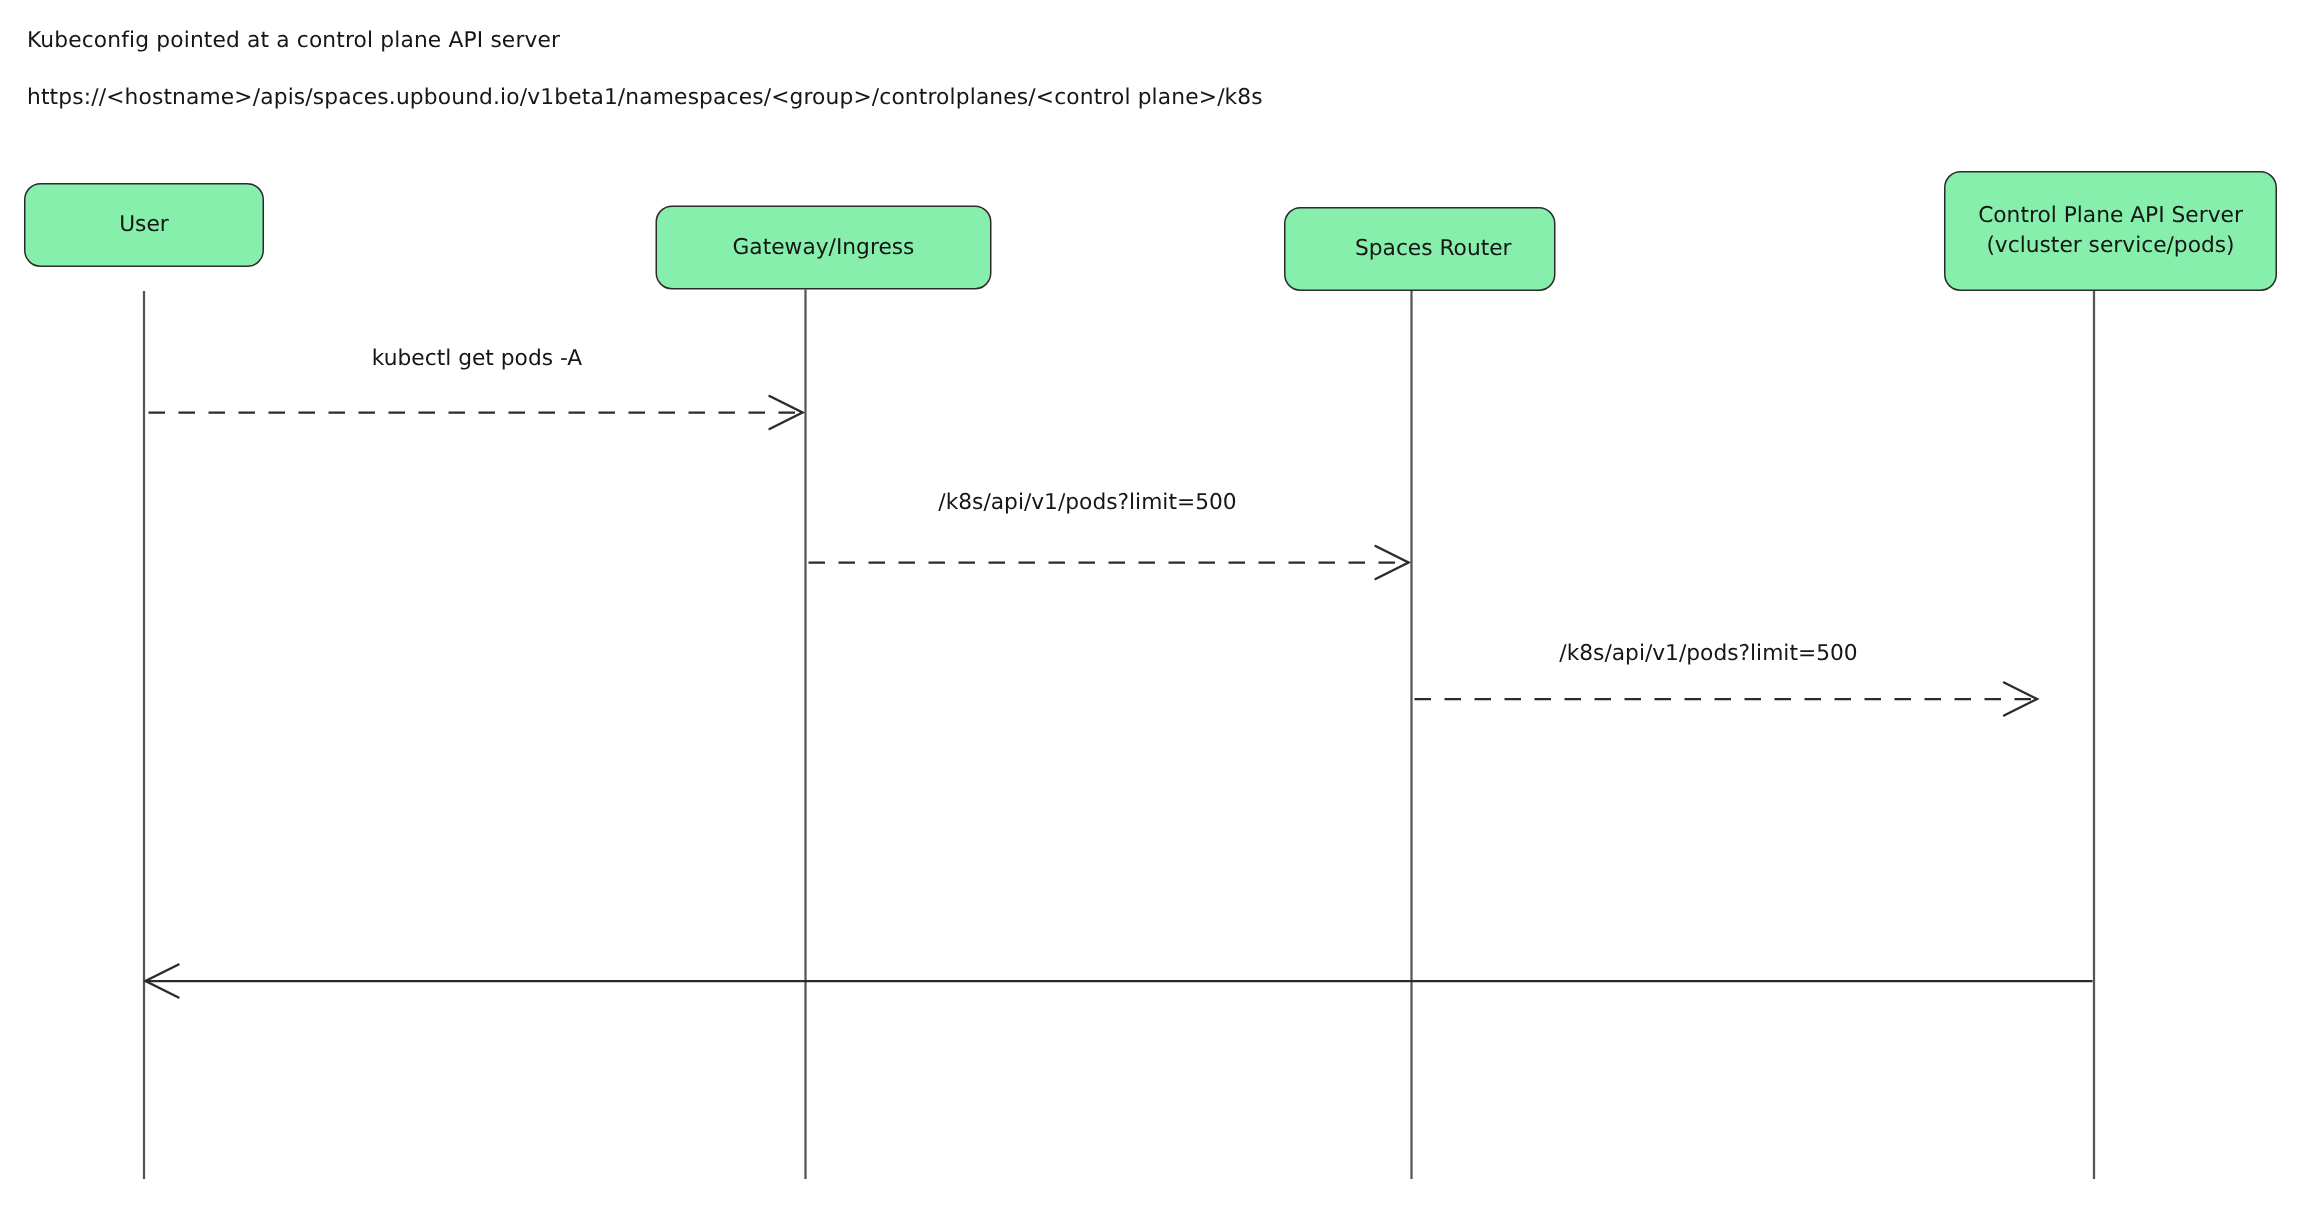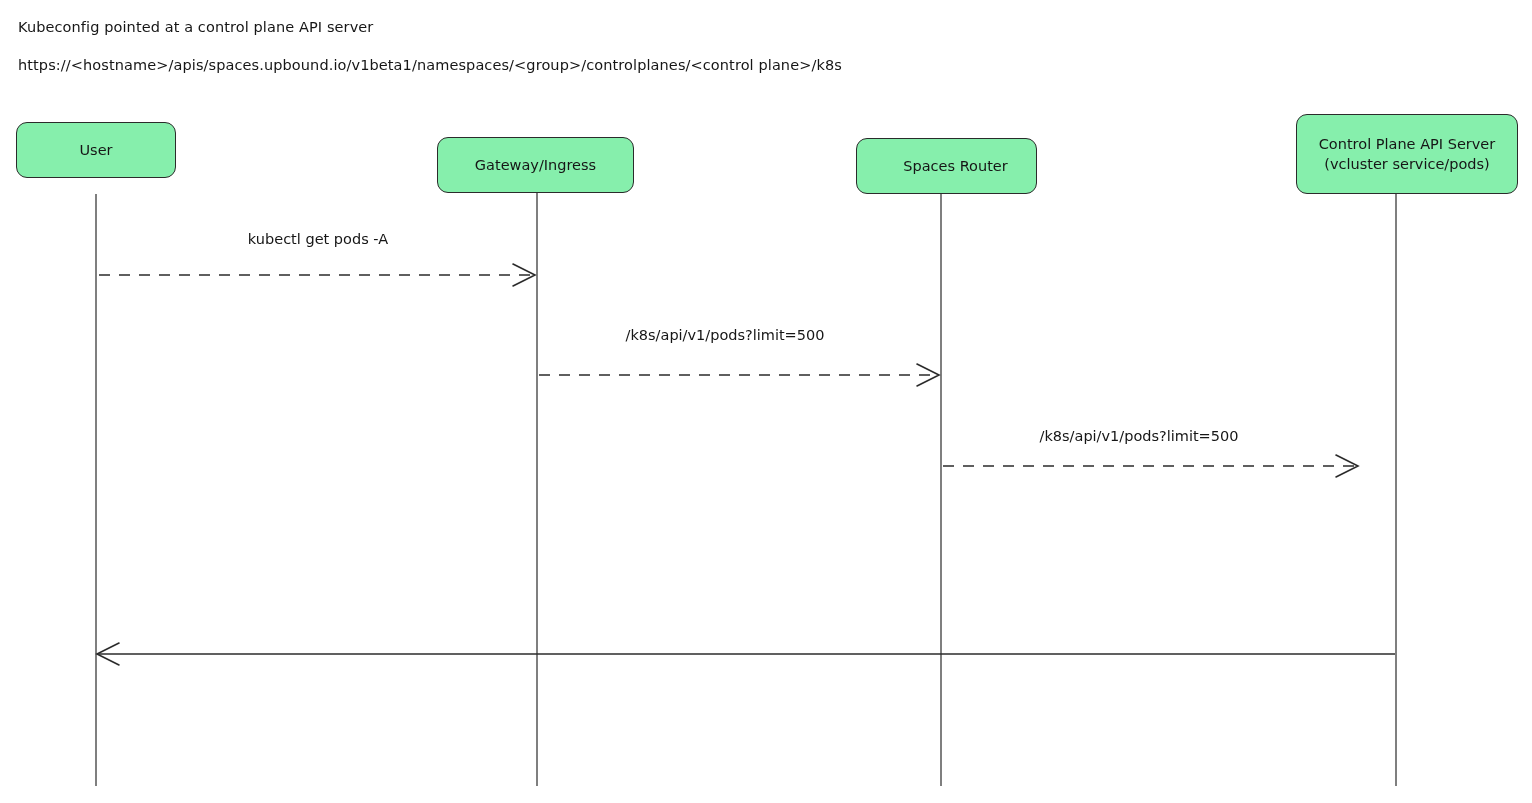--- a/index.html
+++ b/index.html
@@ -85,21 +85,21 @@
 
 <div id="hdr-line-1" class="hdr">Kubeconfig pointed at a control plane API server</div>
 <div id="hdr-line-2" class="hdr">https://&lt;hostname&gt;/apis/spaces.upbound.io/v1beta1/namespaces/&lt;group&gt;/controlplanes/&lt;control plane&gt;/k8s</div>
 
 <div id="participants-layer">
     <div class="participant" style="left: 16px; top: 122px; width: 160px; height: 56px; border-color: rgb(43, 43, 43);">
       <div>
         <span>User</span>
       </div>
     </div>
-    <div class="participant" style="left: 437px; top: 137px; width: 197px; height: 56px; border-color: rgb(43, 43, 43);">
+    <div class="participant" style="left: 437px; top: 137px; width: 224px; height: 56px; border-color: rgb(43, 43, 43);">
       <div>
         <span>Gateway/Ingress</span>
       </div>
     </div>
     <div class="participant" style="left: 856px; top: 138px; width: 181px; height: 56px; border-color: rgb(43, 43, 43); padding-left: 24px;">
       <div>
         <span>Spaces Router</span>
       </div>
     </div>
     <div class="participant" style="left: 1296px; top: 114px; width: 222px; height: 80px; border-color: rgb(43, 43, 43);">

